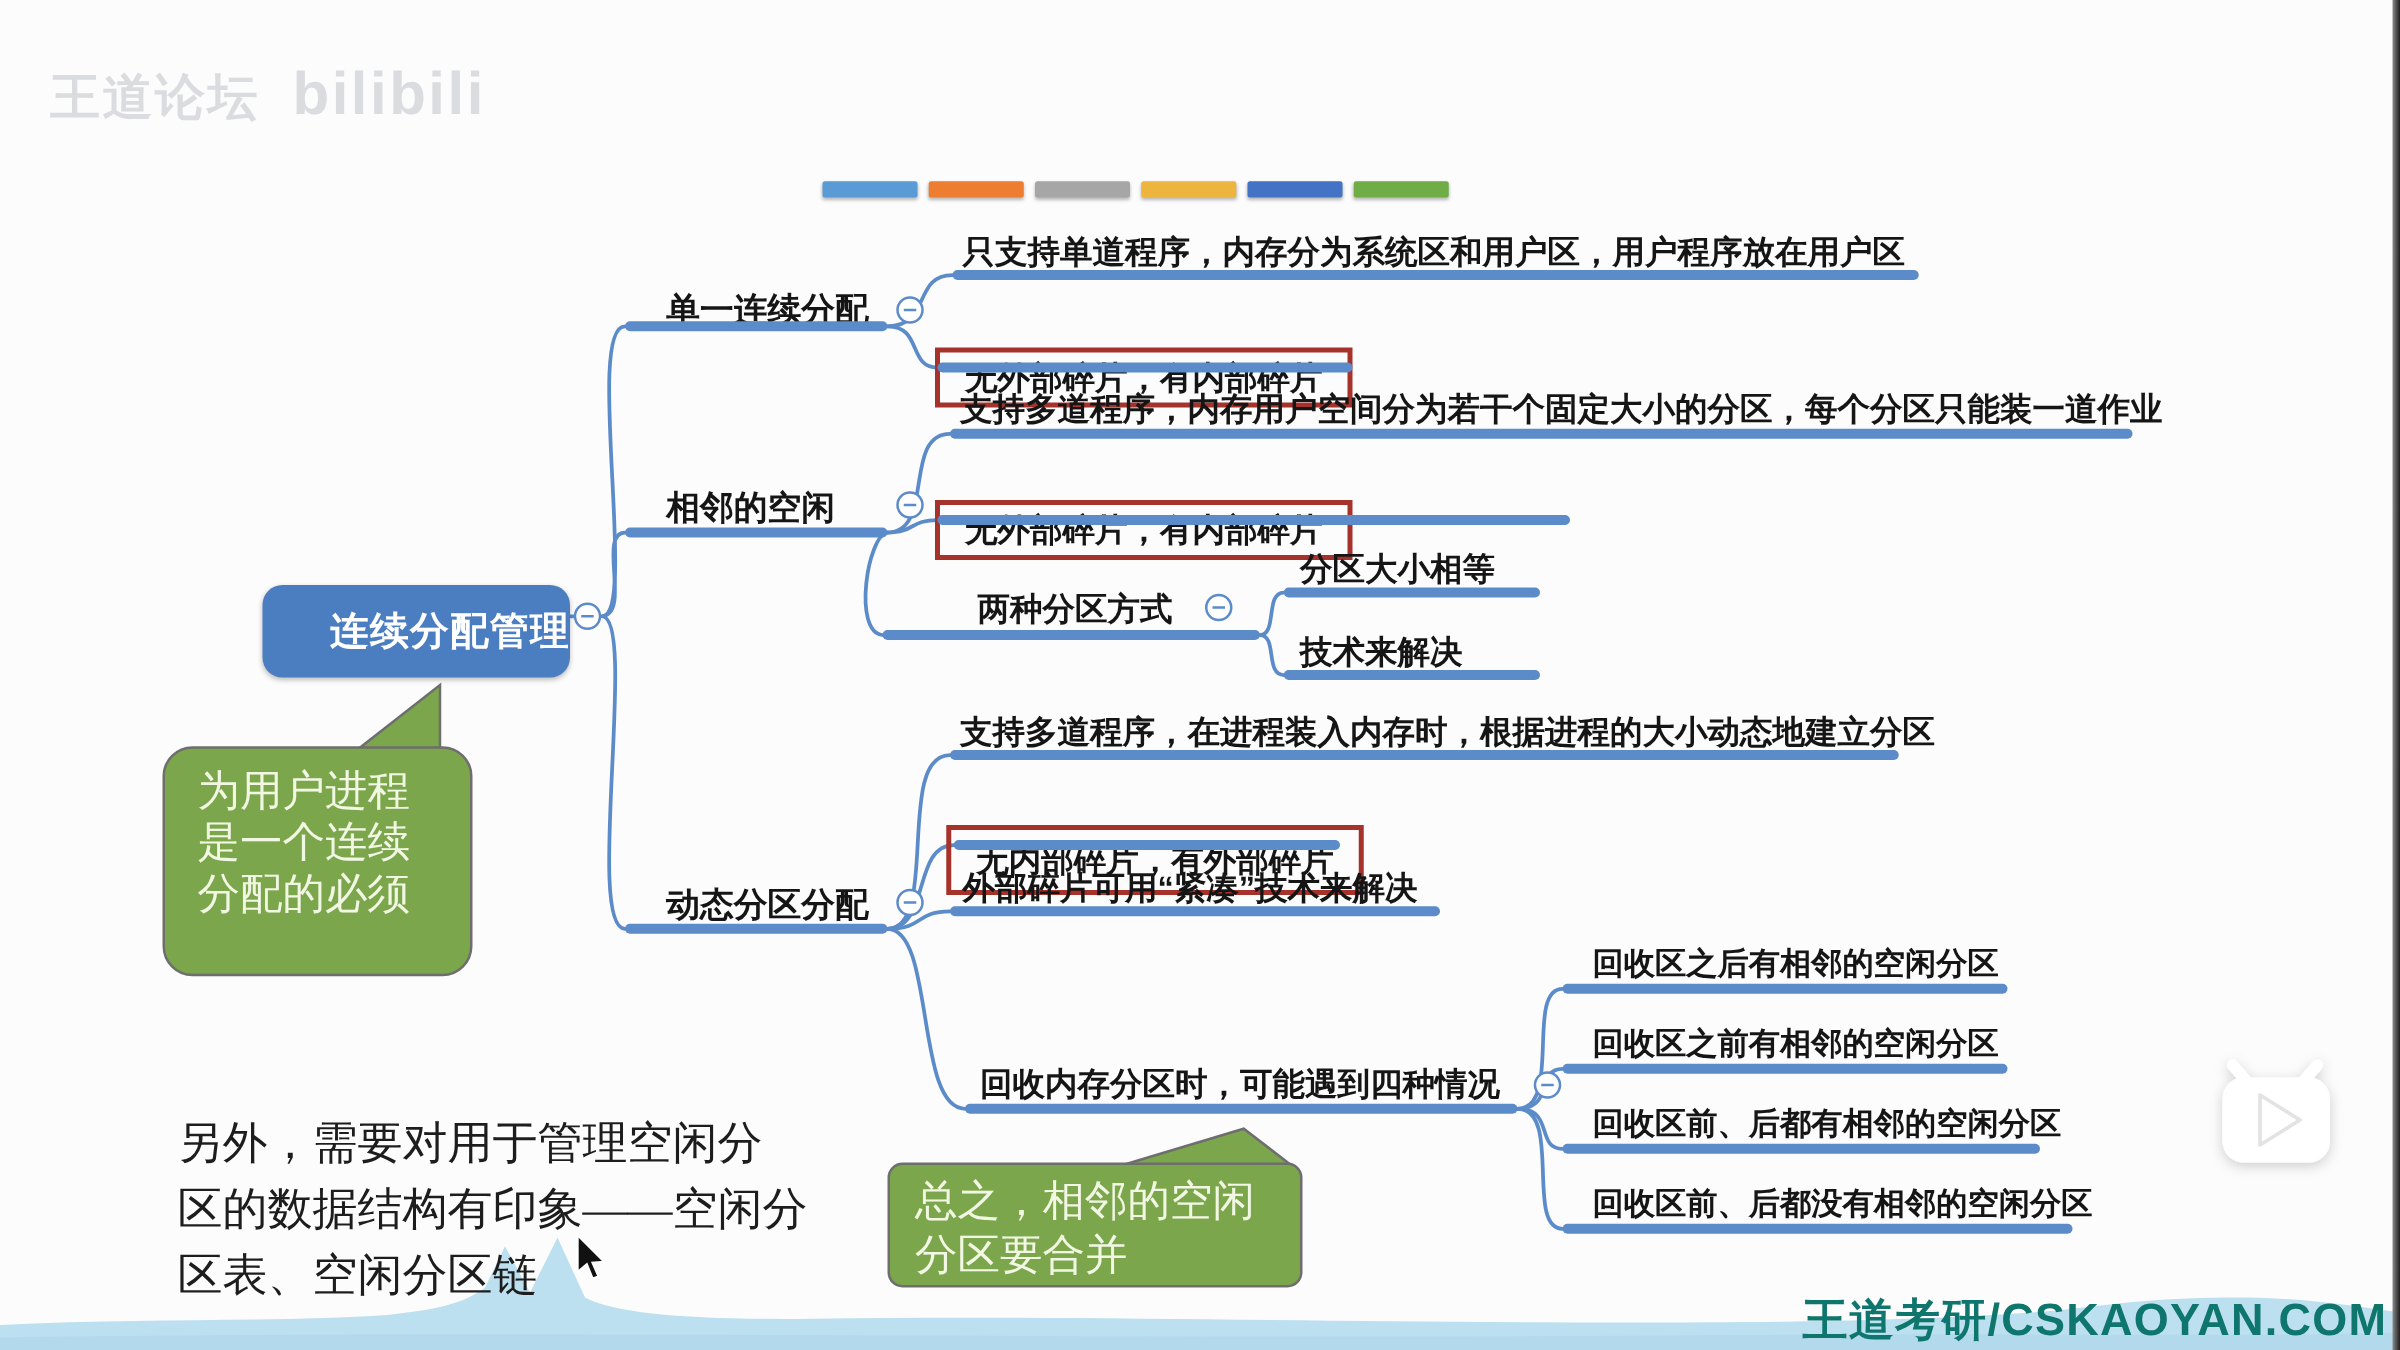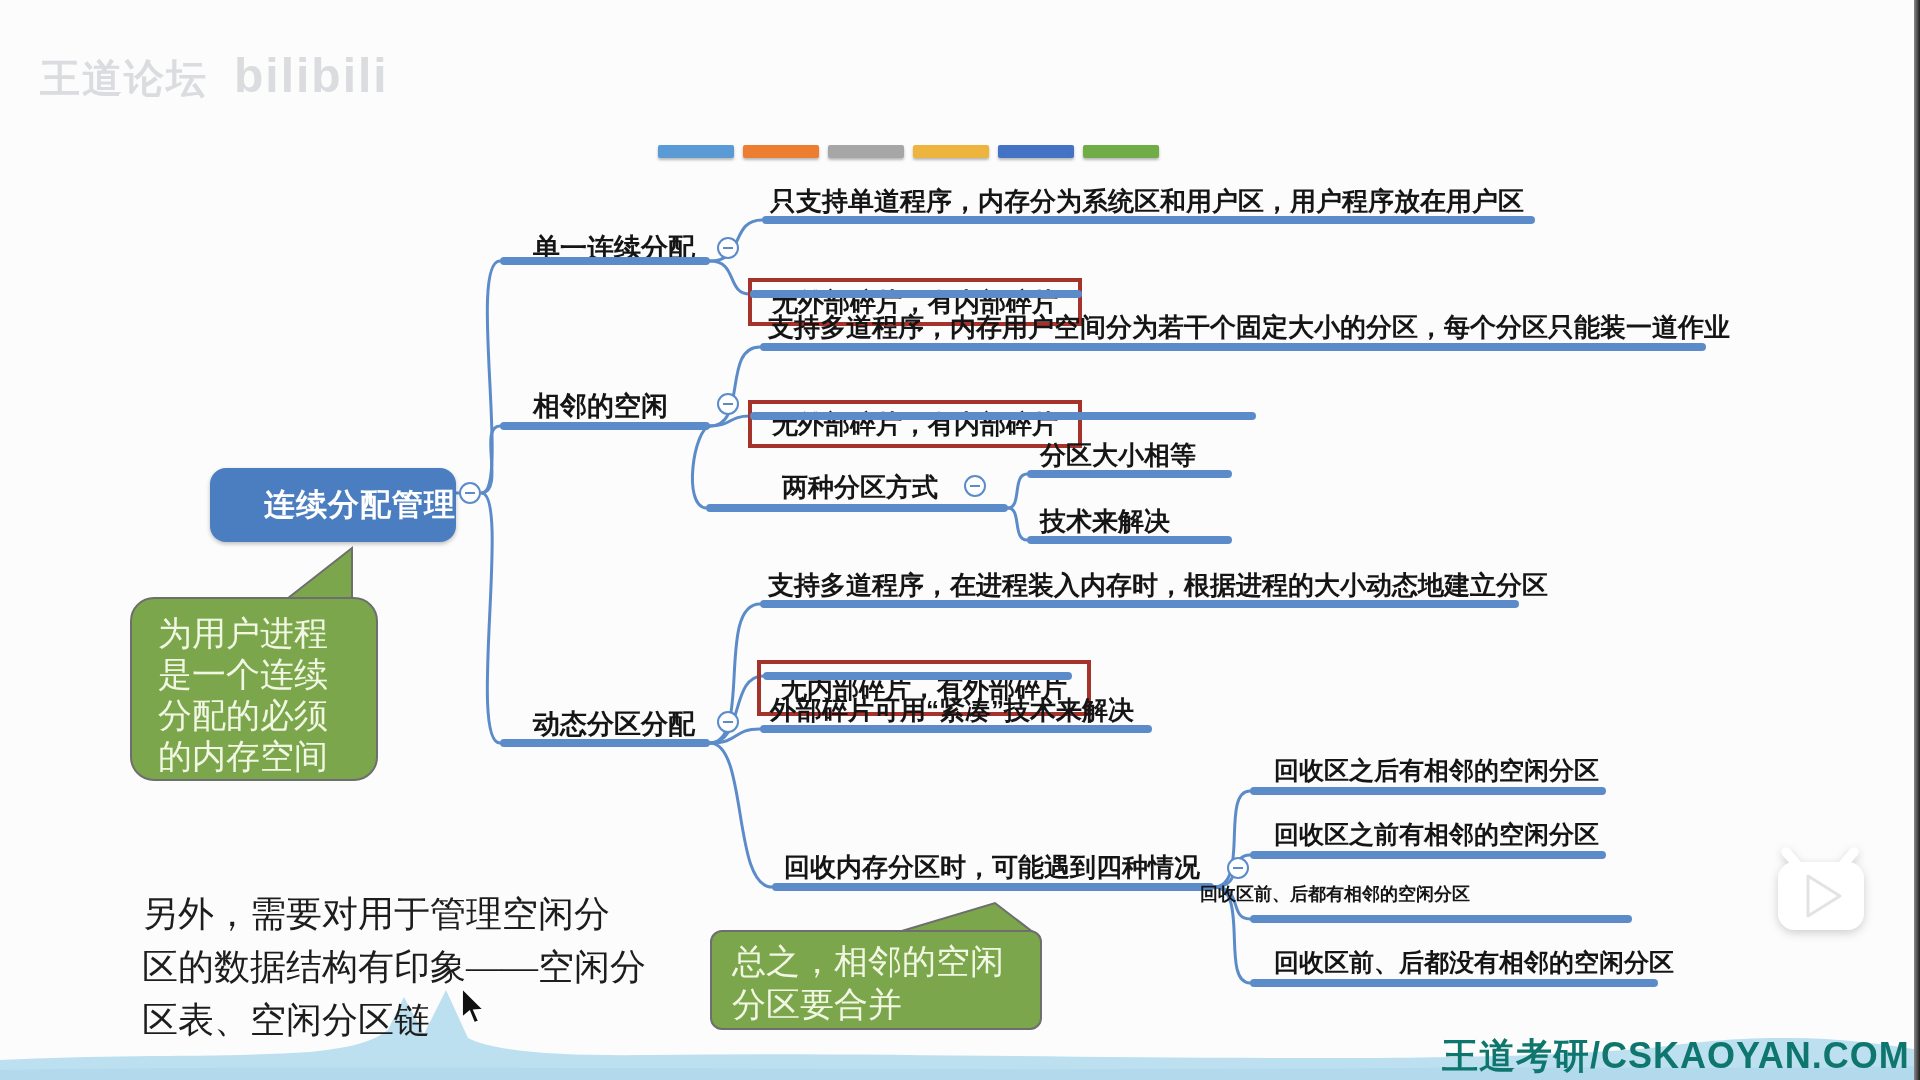--- a/index.html
+++ b/index.html
@@ -178,31 +178,30 @@
   <div class="nlabel" style="left:784px;top:850px">回收内存分区时，可能遇到四种情况</div>
   <div class="uline" style="left:772px;top:883px;width:442px"></div>
   <div class="toggle" style="left:1227px;top:857px"></div>
 
   <div class="nlabel" style="left:1274px;top:754px;font-size:25px">回收区之后有相邻的空闲分区</div>
   <div class="uline" style="left:1250px;top:787px;width:356px"></div>
 
   <div class="nlabel" style="left:1274px;top:818px;font-size:25px">回收区之前有相邻的空闲分区</div>
   <div class="uline" style="left:1250px;top:851px;width:356px"></div>
 
-  <div class="nlabel" style="left:1200px;top:882px;font-size:18px">回收区前、后都有相邻的空闲分区</div>
+  <div class="nlabel" style="left:1274px;top:882px;font-size:25px">回收区前、后都有相邻的空闲分区</div>
   <div class="uline" style="left:1250px;top:915px;width:382px"></div>
 
   <div class="nlabel" style="left:1274px;top:946px;font-size:25px">回收区前、后都没有相邻的空闲分区</div>
   <div class="uline" style="left:1250px;top:979px;width:408px"></div>
 
   <div class="bubble" id="bubble1">
     <div class="ln">为用户进程</div>
     <div class="ln">是一个连续</div>
     <div class="ln">分配的必须</div>
-    <div class="ln">的内存空间</div>
   </div>
 
   <div class="bubble" id="bubble2">
     <div class="ln">总之，相邻的空闲</div>
     <div class="ln">分区要合并</div>
   </div>
 
   <div class="note">
     <div>另外，需要对用于管理空闲分</div>
     <div>区的数据结构有印象——空闲分</div>

